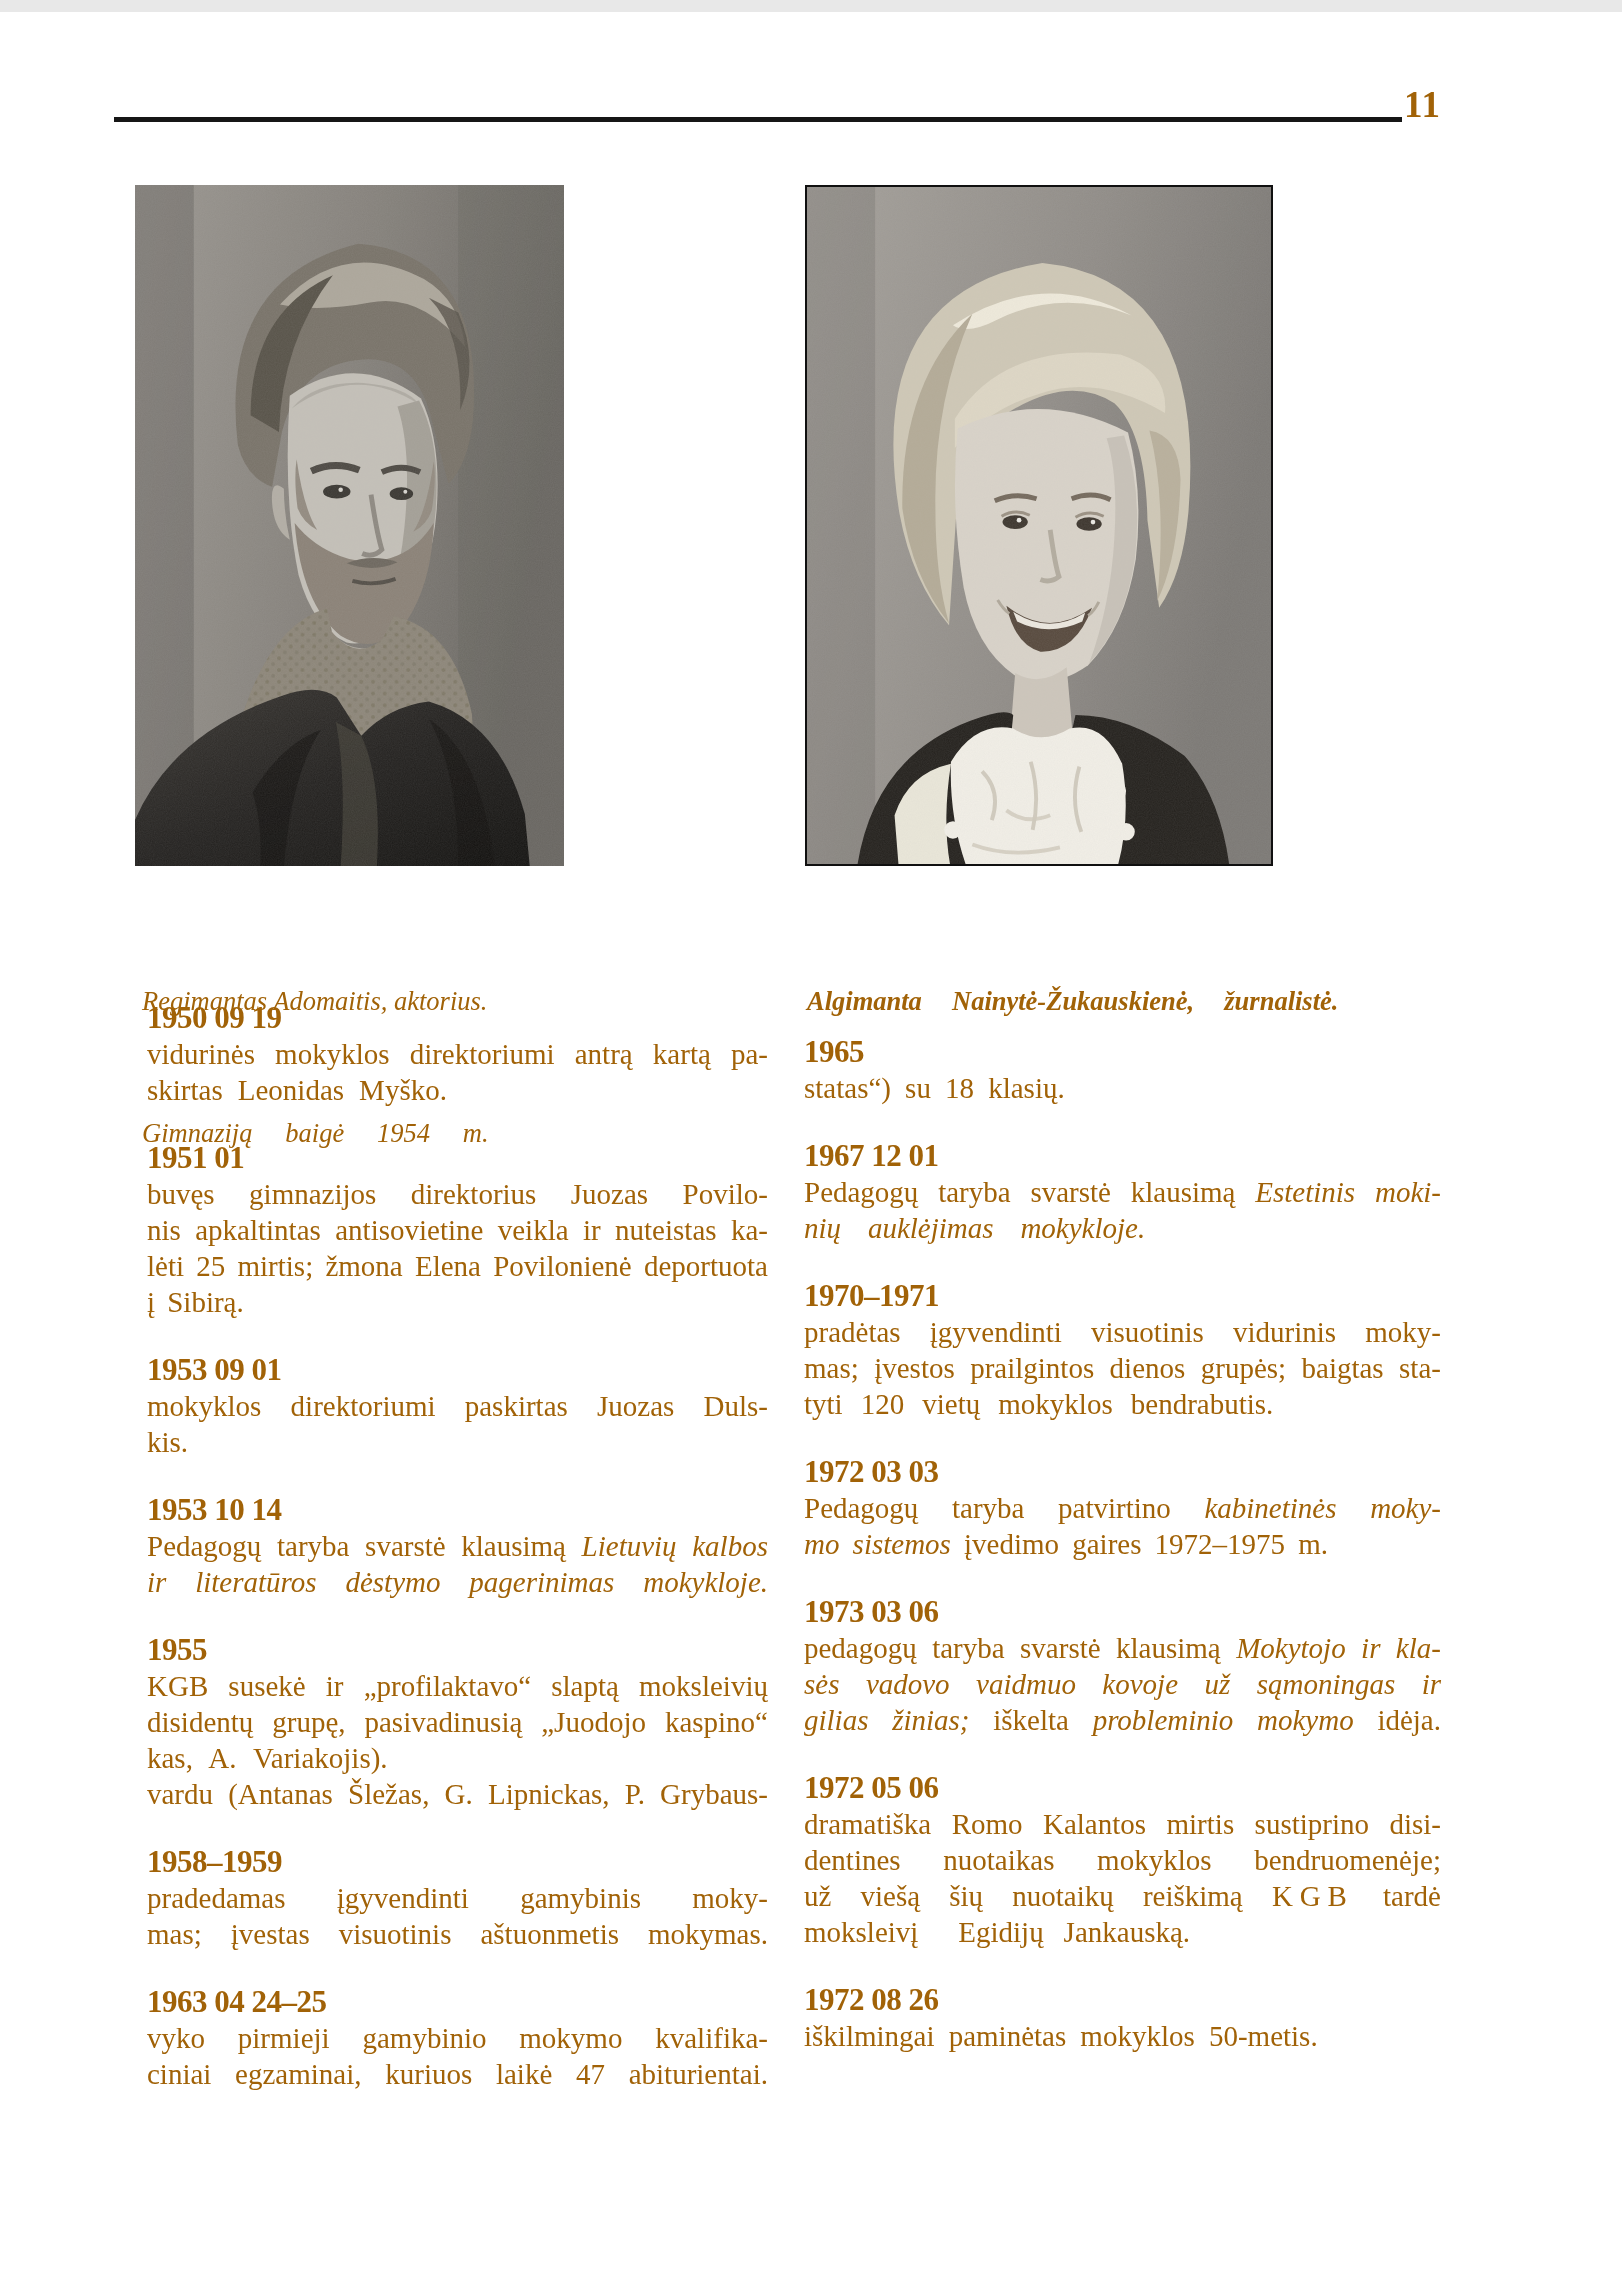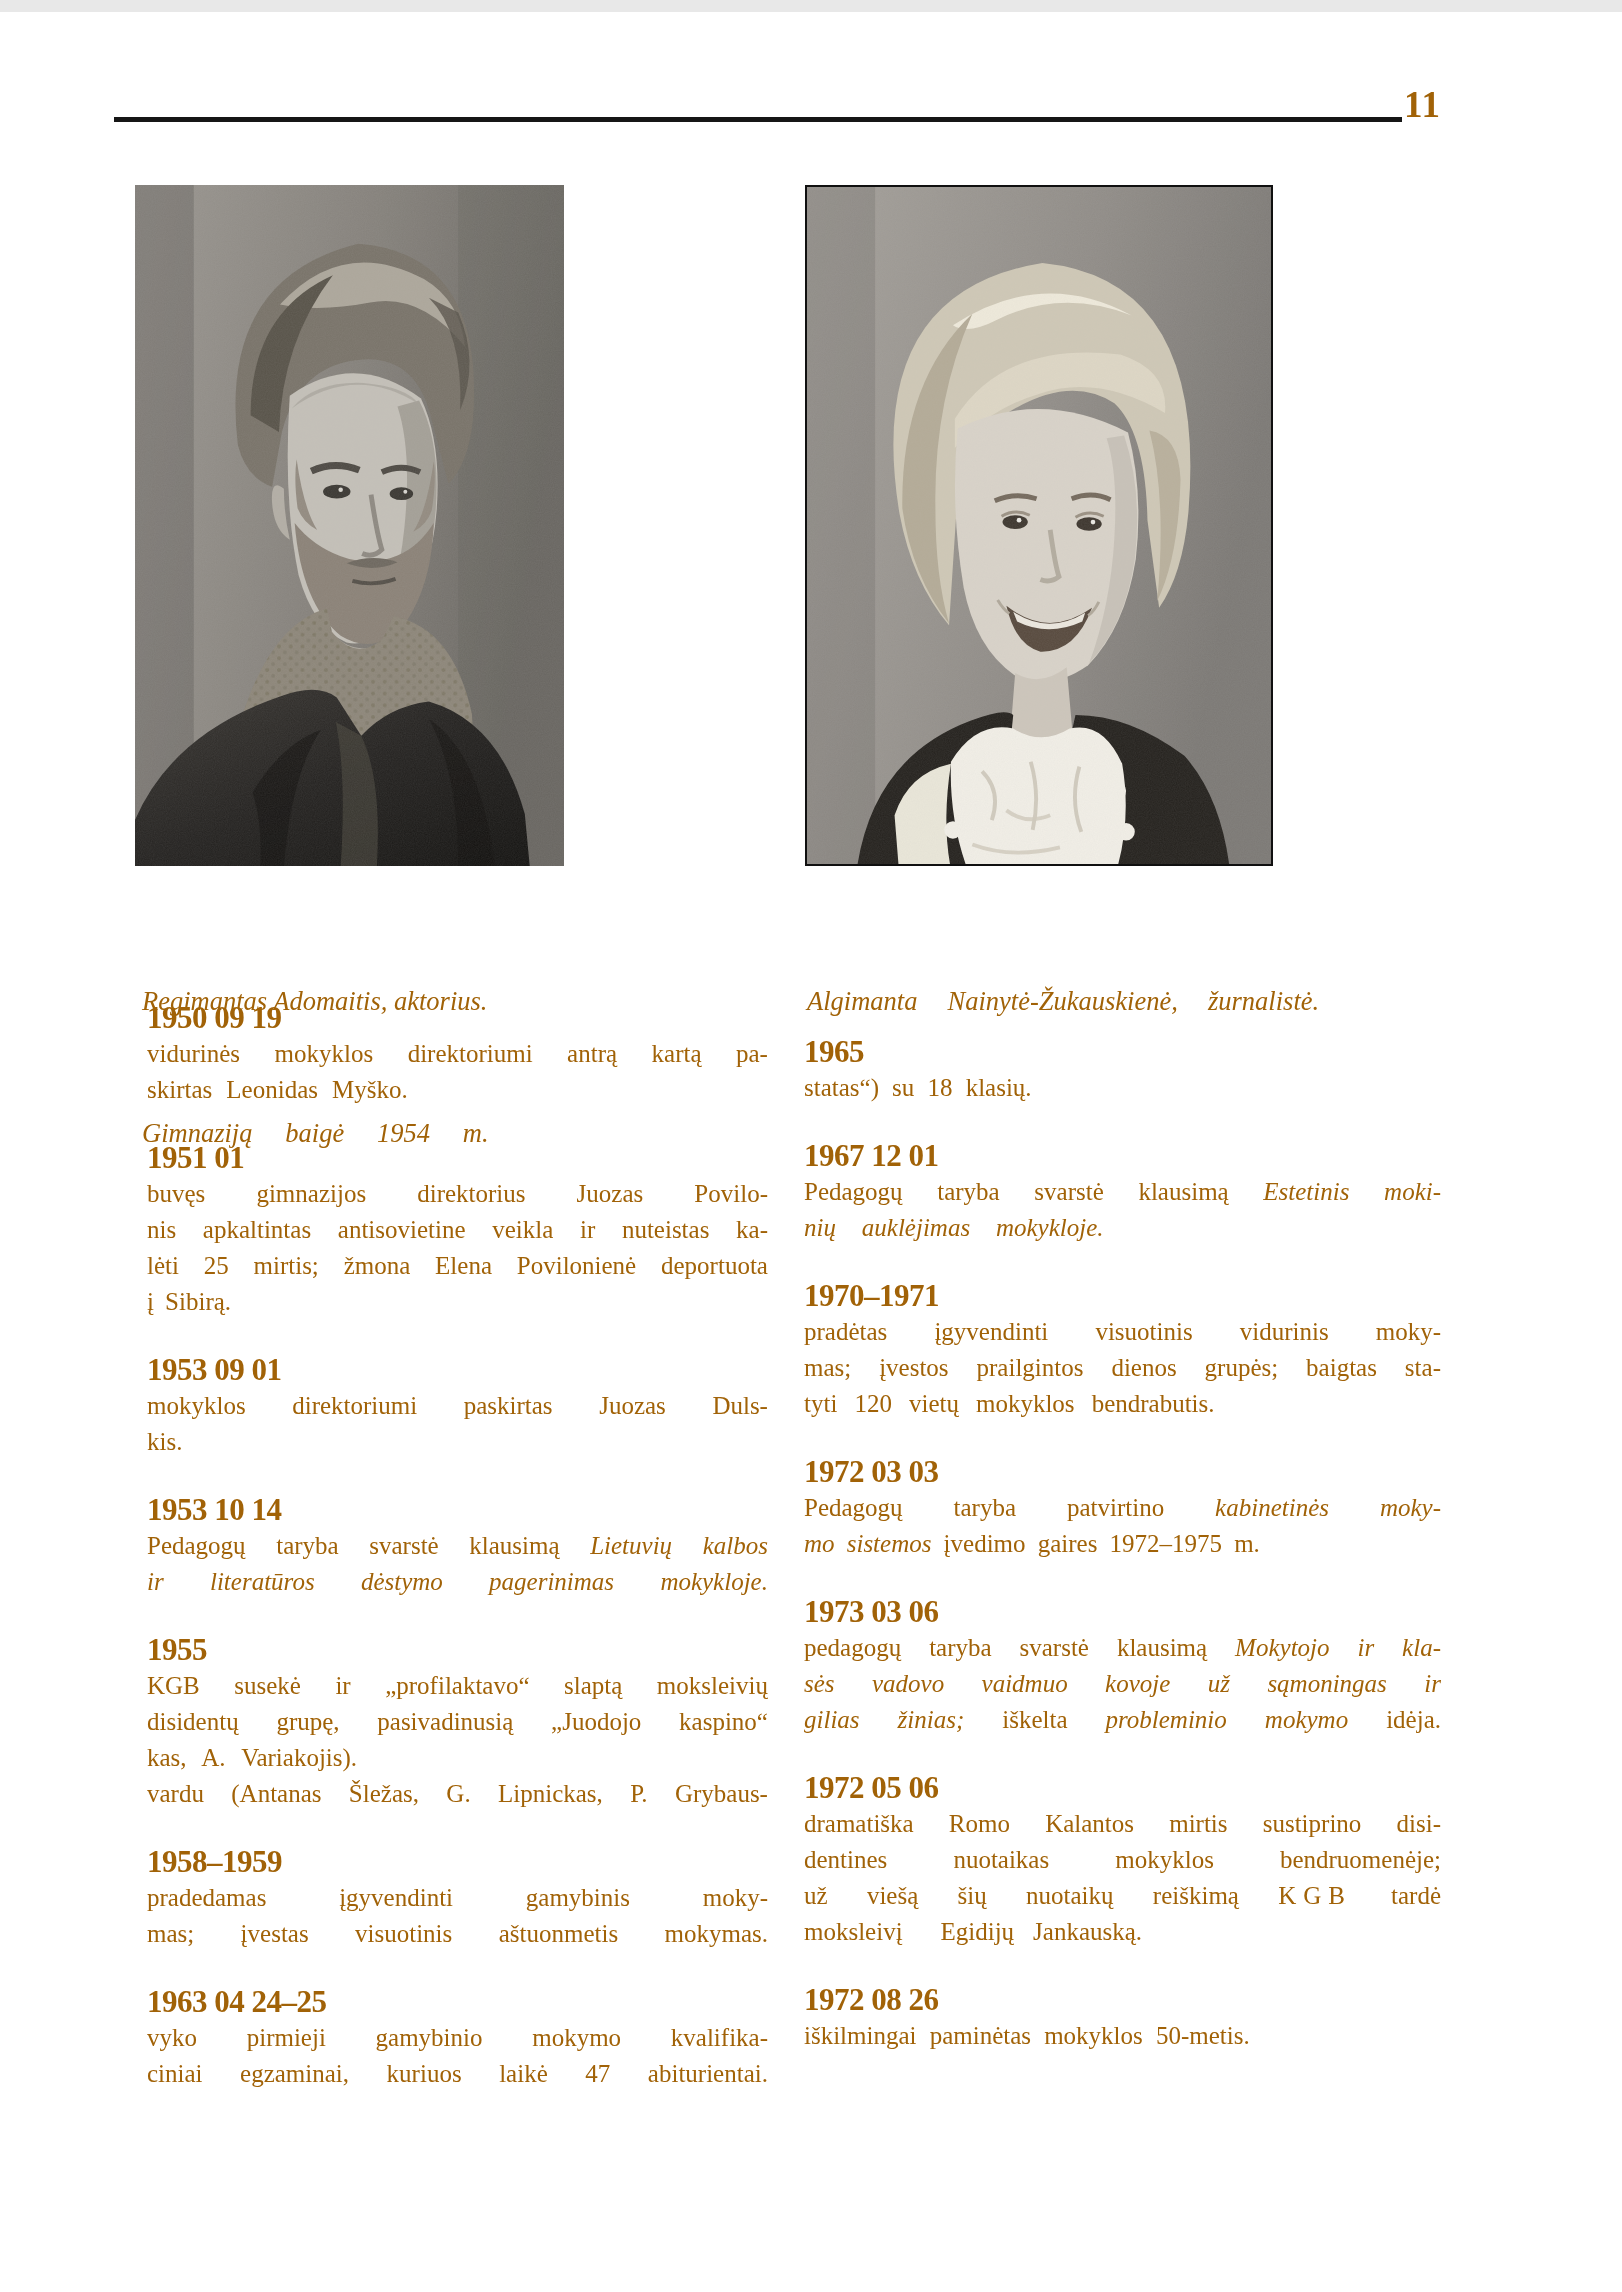--- a/index.html
+++ b/index.html
@@ -11,28 +11,28 @@
   }
   .rule{position:absolute;left:114px;top:105px;width:1288px;height:4.9px;background:#161616;}
   .pagenum{position:absolute;left:1404px;top:71px;font-size:37px;font-weight:bold;letter-spacing:1px;}
   .figure{position:absolute;top:173px;height:681px;}
   .fig-left{left:135px;width:429px;}
   .fig-right{left:805px;width:468px;border:2.9px solid #101010;box-sizing:border-box;}
   .figure svg{display:block;width:100%;height:100%;}
   .caption{position:absolute;top:879px;font-style:italic;font-size:26.5px;line-height:44px;white-space:pre;}
   .caption-left{left:142px;width:637px;}
   .caption-right{left:807px;width:657px;}
-  .cap-wide{word-spacing:23.5px;}
+  .cap-wide{word-spacing:23.5px;font-weight:bold;}
   .cap-sp{word-spacing:9.8px;}
   .col{position:absolute;}
   #col-left{left:147px;top:988px;width:621px;}
   #col-right{left:804px;top:1022px;width:637px;}
   .entry{margin:0 0 32px 0;}
   .date{font-weight:bold;font-size:31px;line-height:36px;letter-spacing:-0.5px;}
-  .line{font-size:25px;line-height:36px;white-space:pre;}
+  .line{font-size:29px;line-height:36px;white-space:pre;}
   .line.just{display:flex;justify-content:space-between;white-space:normal;}
   .line.just span{white-space:nowrap;}
   .it{font-style:italic;}
   .lsp{letter-spacing:6.9px;}
 </style>
 </head>
 <body>
 
 <div class="page">
 

